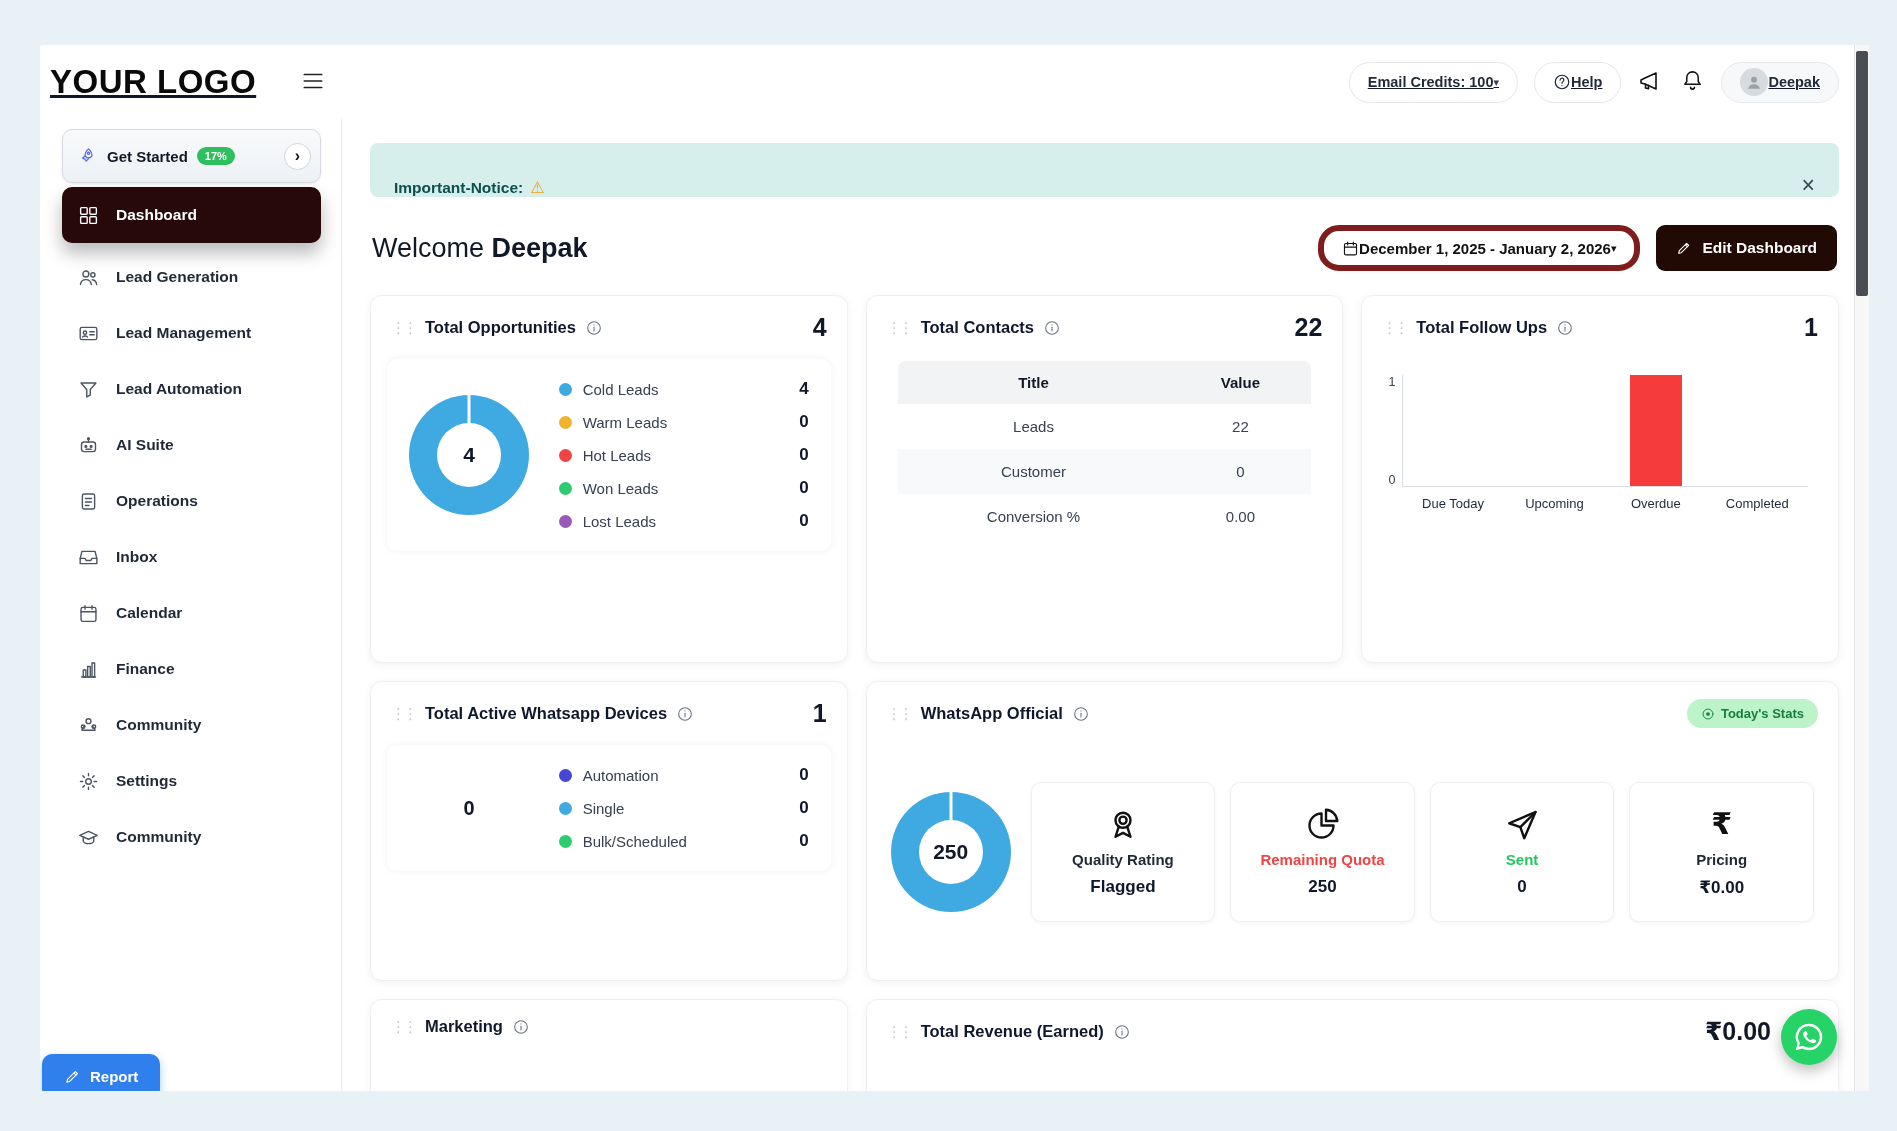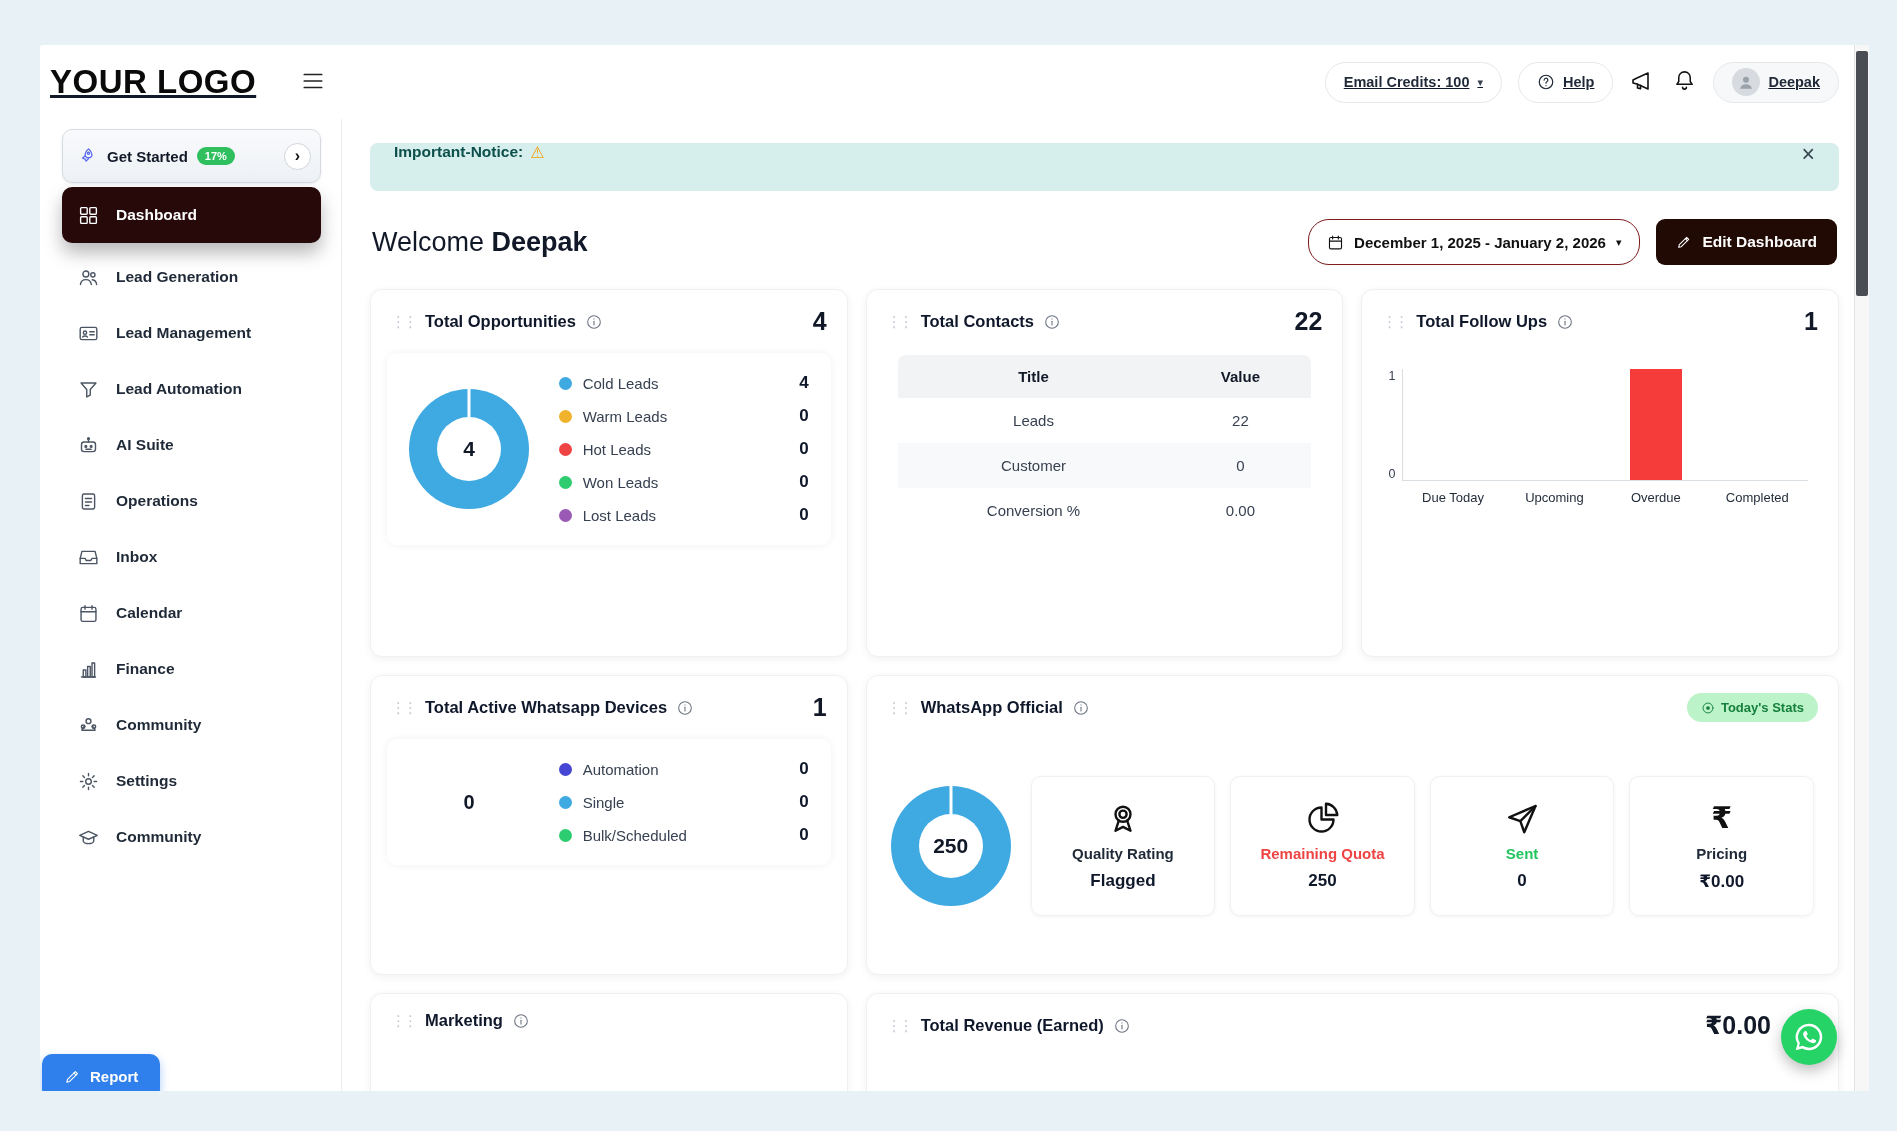--- a/index.html
+++ b/index.html
@@ -6,21 +6,21 @@
   html,body { width:1897px; height:1131px; overflow:hidden; }
   body { background:#e8f1f6; font-family:"Liberation Sans","DejaVu Sans",sans-serif; color:#111827; }
 
   .frame { position:absolute; left:40px; top:45px; right:28px; bottom:40px; background:#fff; overflow:hidden; border-radius:3px; }
 
   
   header { height:74px; display:flex; align-items:center; padding:0 30px 0 10px; background:#fff;text-decoration:underline; }
   .logo { font-size:33px; font-weight:800; letter-spacing:.5px; color:#0a0a0a; white-space:nowrap; }
   .hamburger { margin-left:42px; width:30px; height:30px; border:none; background:none; color:#222; cursor:pointer; }
   .header-right { margin-left:auto; display:flex; align-items:center; gap:16px; }
-  .pill { display:flex; align-items:center; gap:8px; height:41px; padding:0 18px; border:1px solid #e5e7eb; border-radius:999px; background:#fff; font-size:14.5px; font-weight:700; color:#1f2937; cursor:pointer; font-family:inherit; }
+  .pill { display:flex; align-items:center; height:41px; padding:0 18px; border:1px solid #e5e7eb; border-radius:999px; background:#fff; font-size:14.5px; font-weight:700; color:#1f2937; cursor:pointer; font-family:inherit; }
   .pill .caret { font-size:11px; color:#374151; }
   .iconbtn { border:none; background:none; width:26px; height:26px; color:#111; cursor:pointer; padding:0; }
   .user-pill { background:#f7f8f9; }
   .avatar { width:28px; height:28px; border-radius:50%; background:#d7dbdf; color:#9aa1a8; display:flex; align-items:center; justify-content:center; overflow:hidden; }
   .avatar svg { width:18px; height:18px; }
 
   
   .bodyrow { display:flex; height:calc(100% - 74px); }
   aside { width:302px; border-right:1px solid #ededed; padding:10px 20px 0 22px; position:relative; flex-shrink:0; }
   main { flex:1; padding:24px 30px 0 28px; overflow:hidden; }
@@ -32,31 +32,31 @@
   .chev { margin-left:auto; width:27px; height:27px; border-radius:50%; background:#fff; border:1px solid #d1d5db; display:flex; align-items:center; justify-content:center; font-size:16px; color:#111; cursor:pointer; }
   #side-items { display:block; margin-top:4px; }
   .s-item { display:flex; align-items:center; gap:17px; height:56px; padding:0 16px; font-size:15.5px; font-weight:600; color:#1f2937; border-radius:10px; cursor:pointer; }
   .s-item .s-icn { width:21px; height:21px; color:#4b5563; flex-shrink:0; }
   .s-item.active { background:#27090a; color:#fff; margin:4px 0 6px; box-shadow:0 10px 18px rgba(0,0,0,.28); }
   .s-item.active .s-icn { color:#fff; }
   .report { position:absolute; left:2px; bottom:-8px; display:flex; align-items:center; gap:9px; height:45px; padding:0 22px; background:#2f80ed; color:#fff; border:none; border-radius:10px; font-size:15px; font-weight:700; cursor:pointer; box-shadow:0 4px 10px rgba(47,128,237,.4); font-family:inherit; }
   .report .icn { width:17px; height:17px; }
 
   
-  .notice { display:flex; align-items:flex-start; background:#d6efed; border-radius:8px; height:48px; padding:0 24px; font-size:15.5px; color:#12615c; }
+  .notice { display:flex; align-items:flex-end; background:#d6efed; border-radius:8px; height:54px; padding:0 24px; font-size:15.5px; color:#12615c; }
   .notice b { margin-right:7px; color:#0d4f4b; }
   .notice .warn { color:#f59e0b; margin-right:7px; font-size:16px; }
   .notice-close { margin-left:auto; background:none; border:none; font-size:23px; color:#37474f; cursor:pointer; line-height:1; }
 
   
   .welcome-row { display:flex; align-items:center; margin:28px 2px 24px; }
   .welcome { font-size:27px; font-weight:500; }
   .welcome b { font-weight:800; }
   .toolbar { margin-left:auto; display:flex; gap:16px; }
-  .date-btn { display:flex; align-items:center; gap:10px; height:46px; padding:0 18px; background:#fff; border:1px solid #7f1d1d; border-radius:21px; font-size:15px; font-weight:600; color:#111; cursor:pointer; box-shadow:0 1px 2px rgba(0,0,0,.04); font-family:inherit; }
+  .date-btn { display:flex; align-items:center; height:46px; padding:0 18px; background:#fff; border:6px solid #7f1d1d; border-radius:21px; font-size:15px; font-weight:600; color:#111; cursor:pointer; box-shadow:0 1px 2px rgba(0,0,0,.04); font-family:inherit; }
   .date-btn .icn { width:17px; height:17px; color:#111; }
   .date-btn .caret { font-size:11px; }
   .edit-btn { display:flex; align-items:center; gap:10px; height:46px; padding:14px 20px; background:#220a04; color:#fff; border:none; border-radius:9px; font-size:15.5px; font-weight:700; cursor:pointer; font-family:inherit; }
   .edit-btn .icn { width:16px; height:16px; }
 
   
   .cards { display:grid; grid-template-columns:repeat(3,1fr); gap:18px; }
   .card { background:#fff; border:1px solid #eef0f3; border-radius:12px; box-shadow:0 2px 8px rgba(15,23,42,.06); display:flex; flex-direction:column; overflow:hidden; }
   .h1 { height:368px; } .h2 { height:300px; } .h3 { height:150px; }
   .span2 { grid-column:span 2; }

